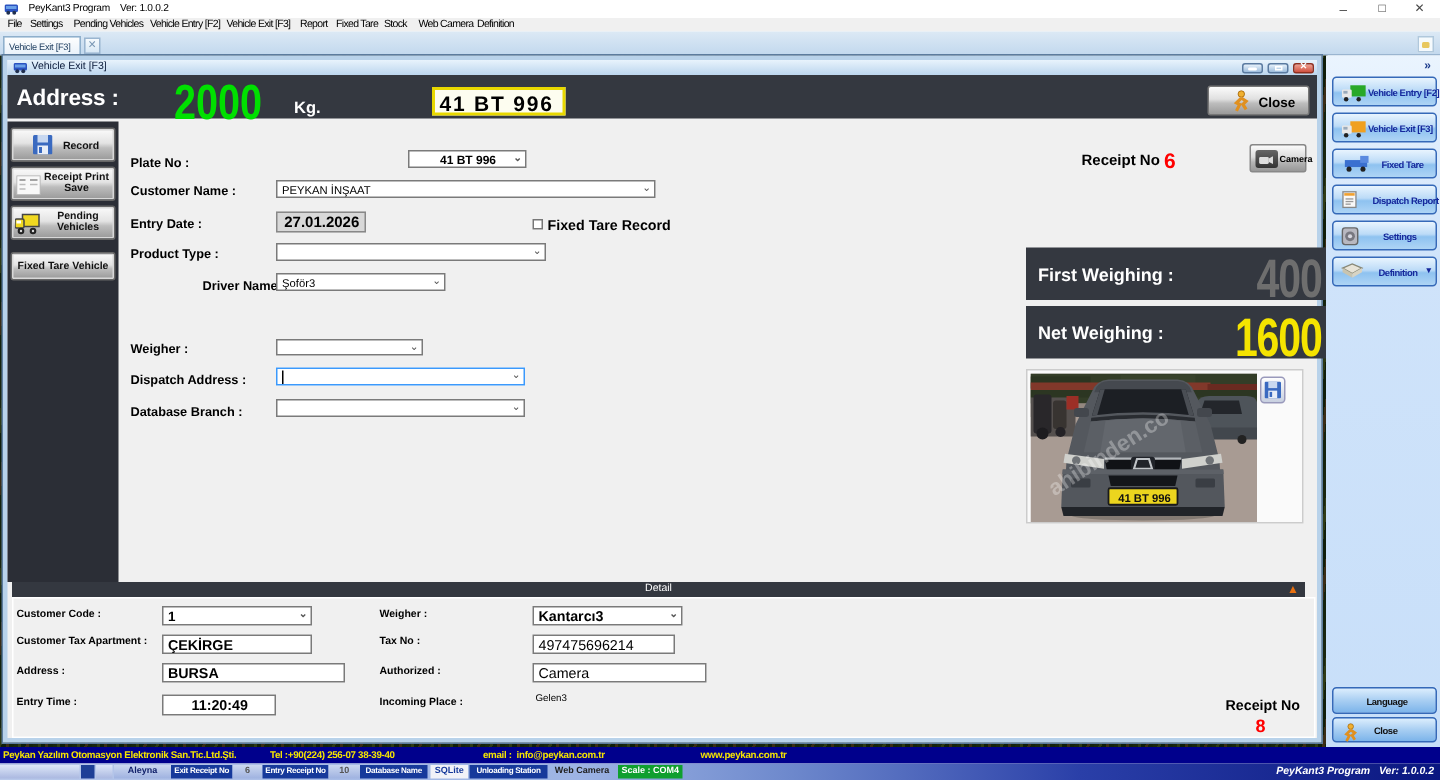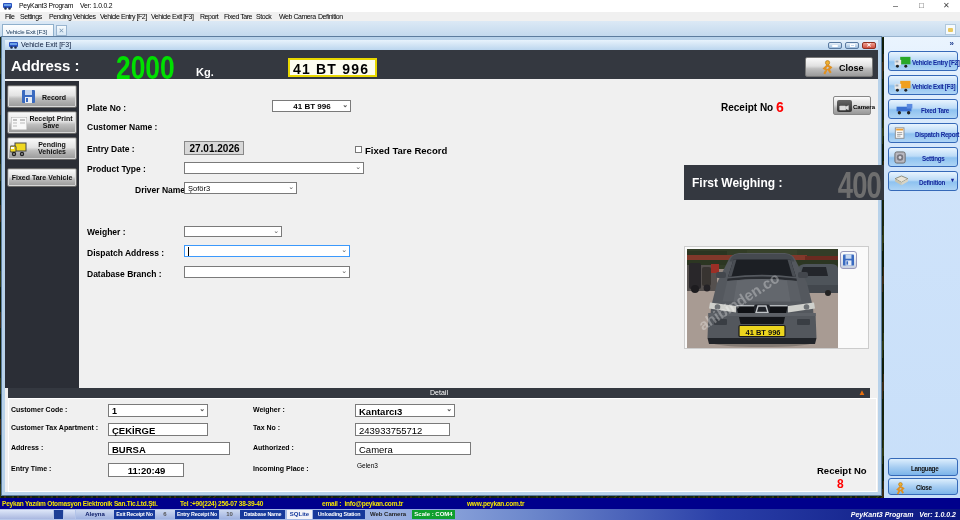--- a/index.html
+++ b/index.html
@@ -228,20 +228,21 @@
   <span class="flabel" style="left:82px;top:63px;">Plate No :</span>
   <span class="flabel" style="left:82px;top:82px;">Customer Name :</span>
   <span class="flabel" style="left:82px;top:104px;">Entry Date :</span>
   <span class="flabel" style="left:82px;top:124px;text-align:center;">Product Type :</span>
   <span class="flabel" style="left:82px;top:145px;padding-left:48px;">Driver Name :</span>
   <span class="flabel" style="left:82px;top:187px;">Weigher :</span>
   <span class="flabel" style="left:82px;top:208px;">Dispatch Address :</span>
   <span class="flabel" style="left:82px;top:229px;">Database Branch :</span>
 
   <div class="combo" style="left:267px;top:60px;width:79px;height:12px;text-align:center;font-weight:bold;font-size:8px;">41 BT 996<span class="arr">⌄</span></div>
+  <div class="combo" style="left:179px;top:80px;width:253px;height:12px;">PEYKAN İNŞAAT<span class="arr">⌄</span></div>
   <div class="tbox b" style="left:179px;top:101px;width:60px;height:14px;background:#d8d8d8;border-color:#888;font-size:10px;text-align:center;">27.01.2026</div>
   <div class="abs" style="left:350px;top:106px;width:7px;height:7px;background:#fff;border:1px solid #777;"></div>
   <span class="abs b" style="left:360px;top:105px;font-size:9.5px;">Fixed Tare Record</span>
   <div class="combo" style="left:179px;top:122px;width:180px;height:12px;">
       <span class="arr">⌄</span>
     </div>
   <div class="combo" style="left:179px;top:142px;width:113px;height:12px;">Şoför3<span class="arr">⌄</span></div>
   <div class="combo" style="left:179px;top:186px;width:98px;height:11px;">
       <span class="arr">⌄</span>
     </div>
@@ -259,20 +260,24 @@
     <div style="position:absolute;left:3px;top:3px;width:15px;height:12px;background:linear-gradient(#666,#333);border-radius:2px;"><svg width="15" height="12" viewBox="0 0 15 13">
           <rect x="2" y="4" width="7" height="5" rx="1" fill="#ddd"></rect>
           <path d="M9 5 L12 3.5 L12 9 L9 7.5 Z" fill="#ddd"></path>
         </svg></div>
     <span class="abs b" style="left:19px;top:7px;font-size:6px;">Camera</span>
   </div>
 
   <div class="dkpanel" style="top:125px;">
     <span class="cap">First Weighing :</span>
     <span class="num" style="color:#6e6e6e;">400</span>
+  </div>
+  <div class="dkpanel" style="top:164px;">
+    <span class="cap">Net Weighing :</span>
+    <span class="num" style="color:#f5e400;">1600</span>
   </div>
 
   <div class="abs" style="left:679px;top:206px;width:185px;height:103px;background:#fafafa;border:1px solid #ccc;">
     <svg style="position:absolute;left:2px;top:2px;" width="151" height="99" viewBox="0 0 151 99">
       <rect width="151" height="99" fill="#a89b93"></rect>
       <rect x="0" y="0" width="151" height="20" fill="#333d27"></rect>
       <rect x="0" y="2" width="40" height="8" fill="#2b3521"></rect>
       <rect x="60" y="1" width="50" height="7" fill="#38422b"></rect>
       <rect x="0" y="6" width="120" height="5" fill="#81382a"></rect>
       <rect x="118" y="7" width="33" height="7" fill="#6a2a20"></rect>
@@ -336,21 +341,21 @@
     <span class="dlabel" style="left:2px;top:25px;">Customer Tax Apartment :</span>
     <span class="dlabel" style="left:2px;top:45px;">Address :</span>
     <span class="dlabel" style="left:2px;top:66px;">Entry Time :</span>
     <span class="dlabel" style="left:244px;top:7px;">Weigher :</span>
     <span class="dlabel" style="left:244px;top:25px;">Tax No :</span>
     <span class="dlabel" style="left:244px;top:45px;">Authorized :</span>
     <span class="dlabel" style="left:244px;top:66px;">Incoming Place :</span>
     <div class="combo" style="left:99px;top:5px;width:100px;height:13px;font-weight:bold;font-size:9px;">1<span class="arr">⌄</span></div>
     <div class="combo" style="left:346px;top:5px;width:100px;height:13px;font-weight:bold;font-size:9.5px;">Kantarcı3<span class="arr">⌄</span></div>
     <div class="tbox b" style="left:99px;top:24px;width:100px;height:13px;font-size:9.5px;">ÇEKİRGE</div>
-    <div class="tbox" style="left:346px;top:24px;width:95px;height:13px;font-size:9.5px;">243933755712</div>
+    <div class="tbox" style="left:346px;top:24px;width:95px;height:13px;font-size:9.5px;">497475696214</div>
     <div class="tbox b" style="left:99px;top:43px;width:122px;height:13px;font-size:9.5px;">BURSA</div>
     <div class="tbox" style="left:346px;top:43px;width:116px;height:13px;font-size:9.5px;">Camera</div>
     <div class="tbox b" style="left:99px;top:64px;width:76px;height:14px;font-size:9.5px;text-align:center;">11:20:49</div>
     <span class="abs" style="left:348px;top:63px;font-size:6.5px;">Gelen3</span>
     <span class="abs b" style="left:808px;top:66px;font-size:9.5px;">Receipt No</span>
     <span class="abs b" style="left:828px;top:78px;font-size:12px;color:#f00;">8</span>
   </div>
 </div>
 
 <div class="abs" id="navybar">

